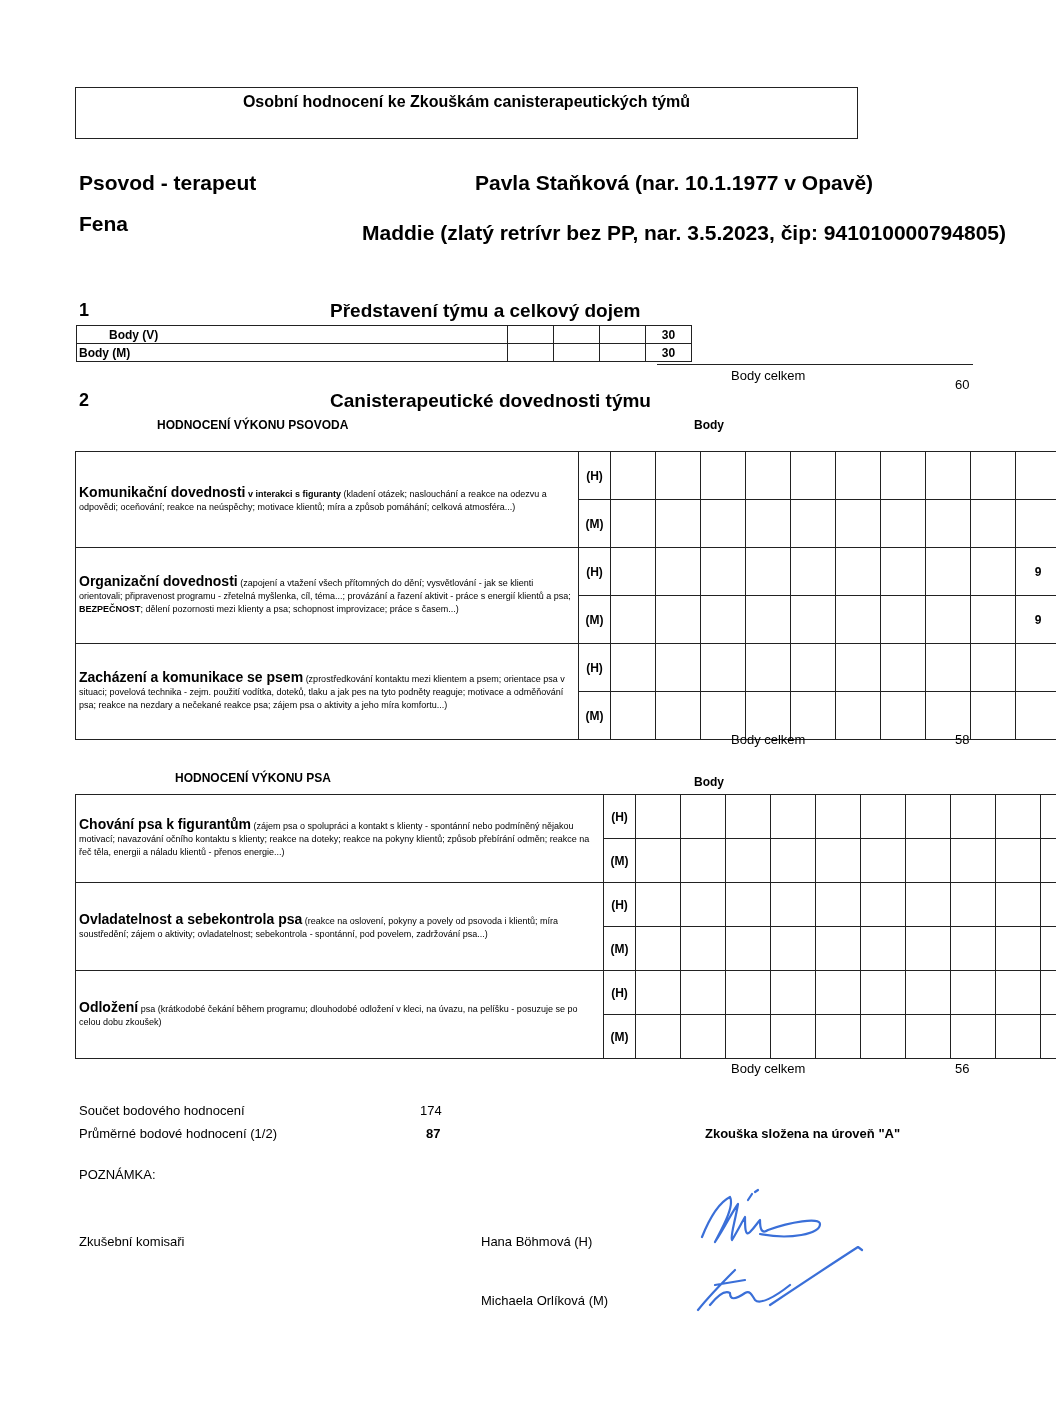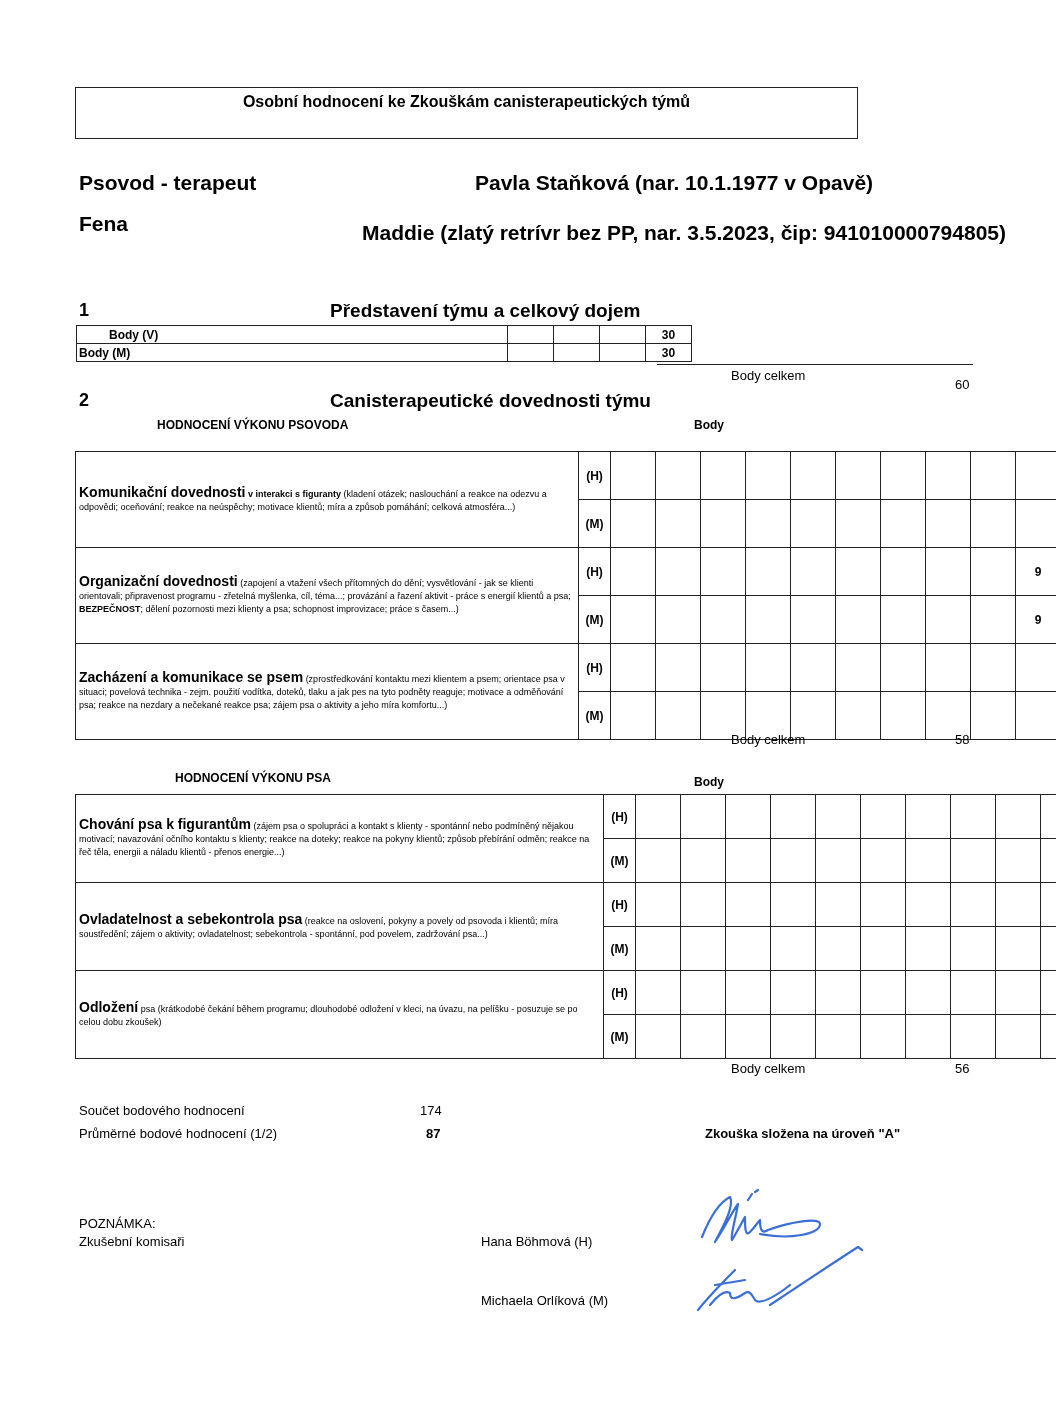--- a/index.html
+++ b/index.html
@@ -257,21 +257,21 @@
 </table>
 
 <div class="abs t13" style="left:731px; top:1061px;">Body celkem</div>
 <div class="abs t13" style="left:955px; top:1061px;">56</div>
 
 <div class="abs t13" style="left:79px; top:1103px;">Součet bodového hodnocení</div>
 <div class="abs t13" style="left:420px; top:1103px;">174</div>
 <div class="abs t13" style="left:79px; top:1126px;">Průměrné bodové hodnocení (1/2)</div>
 <div class="abs t13 b" style="left:426px; top:1126px;">87</div>
 <div class="abs t13 b" style="left:705px; top:1126px;">Zkouška složena na úroveň "A"</div>
-<div class="abs t13" style="left:79px; top:1216px;">POZNÁMKA:</div>
+<div class="abs t13" style="left:79px; top:1167px;">POZNÁMKA:</div>
 
 <div class="abs t13" style="left:79px; top:1234px;">Zkušební komisaři</div>
 <div class="abs t13" style="left:481px; top:1234px;">Hana Böhmová (H)</div>
 <div class="abs t13" style="left:481px; top:1293px;">Michaela Orlíková (M)</div>
 
 <svg class="abs sig" style="left:690px; top:1182px;" width="180" height="140" viewBox="0 0 180 140">
   <path d="M12,55 C20,35 30,20 40,15 C45,25 30,50 25,60 M25,60 C35,45 42,30 48,22 C45,40 40,55 42,58 C48,48 52,40 55,35 C55,45 55,55 60,50 C65,45 68,40 70,38 C70,48 72,52 78,48 C100,40 130,35 130,42 C130,52 100,58 70,52"></path>
   <path d="M58,18 L62,12 M65,10 L68,8"></path>
 </svg>
 <svg class="abs sig" style="left:690px; top:1235px;" width="180" height="90" viewBox="0 0 180 90">

